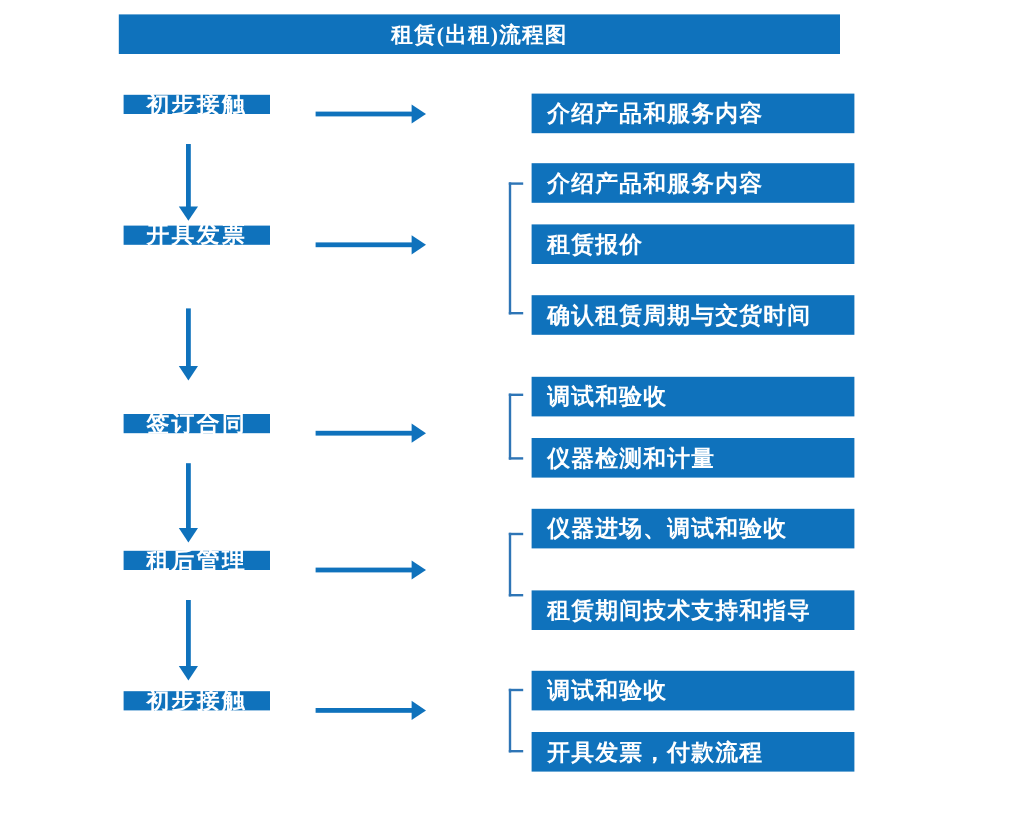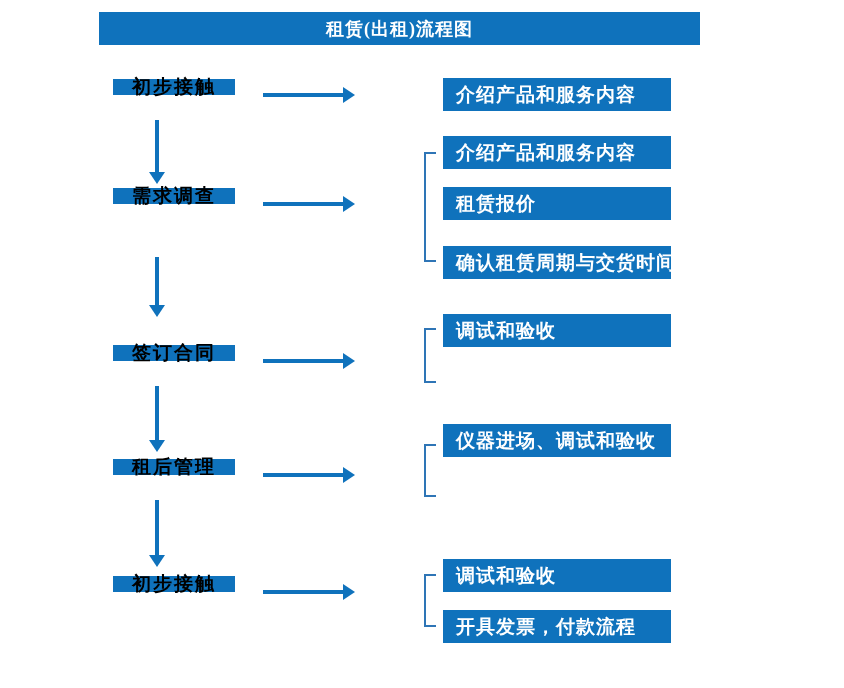--- a/index.html
+++ b/index.html
@@ -14,28 +14,28 @@
     font-family:"Liberation Serif","DejaVu Serif",serif;
     overflow:hidden;
   }
   .title-bar{
     position:absolute;left:99px;top:12px;width:601px;height:33px;
     background:var(--blue);color:#ffffff;
     font-size:18px;font-weight:bold;letter-spacing:1px;
     display:flex;align-items:center;justify-content:center;
   }
   .step{
-    position:absolute;left:113px;width:122px;height:16px;
-    background:var(--blue);color:#000000;
+    position:absolute;left:103px;width:122px;height:16px;
+    background:var(--blue);color:#ffffff;
     font-size:19px;font-weight:bold;letter-spacing:2px;
     display:flex;align-items:center;justify-content:center;
     white-space:nowrap;
   }
   .result{
-    position:absolute;left:443px;width:228px;height:33px;
+    position:absolute;left:443px;width:269px;height:33px;
     background:var(--blue);color:#ffffff;
     font-size:19px;font-weight:bold;letter-spacing:1px;
     display:flex;align-items:center;
     padding-left:13px;box-sizing:border-box;
     white-space:nowrap;
   }
   .harrow{position:absolute;left:263px;width:92px;height:16px;}
   .harrow .shaft{position:absolute;left:0;right:10px;top:6px;height:4px;background:var(--blue);}
   .harrow .head{position:absolute;right:0;top:0;width:0;height:0;
     border-left:12px solid var(--blue);border-top:8px solid transparent;border-bottom:8px solid transparent;}
@@ -50,21 +50,21 @@
   }
 </style>
 </head>
 <body>
 
 <div class="canvas">
 
   <div class="title-bar">租赁(出租)流程图</div>
 
   <div class="step" style="top:79px">初步接触</div>
-  <div class="step" style="top:188px">需求调查</div>
+  <div class="step" style="top:188px">开具发票</div>
   <div class="step" style="top:459px">租后管理</div>
   <div class="step" style="top:345px">签订合同</div>
   <div class="step" style="top:576px">初步接触</div>
 
   <div class="varrow" style="top:120px;height:64px">
     <span class="shaft"></span>
     <span class="head"></span>
   </div>
   <div class="varrow" style="top:257px;height:60px">
     <span class="shaft"></span>
@@ -103,17 +103,19 @@
   <div class="bracket" style="top:152px;height:110px"></div>
   <div class="bracket" style="top:328px;height:55px"></div>
   <div class="bracket" style="top:444px;height:53px"></div>
   <div class="bracket" style="top:574px;height:53px"></div>
 
   <div class="result" style="top:78px">介绍产品和服务内容</div>
   <div class="result" style="top:136px">介绍产品和服务内容</div>
   <div class="result" style="top:187px">租赁报价</div>
   <div class="result" style="top:246px">确认租赁周期与交货时间</div>
   <div class="result" style="top:314px">调试和验收</div>
+  <div class="result" style="top:365px">仪器检测和计量</div>
   <div class="result" style="top:424px">仪器进场、调试和验收</div>
+  <div class="result" style="top:492px">租赁期间技术支持和指导</div>
   <div class="result" style="top:559px">调试和验收</div>
   <div class="result" style="top:610px">开具发票，付款流程</div>
 
 </div>
 
 </body></html>

